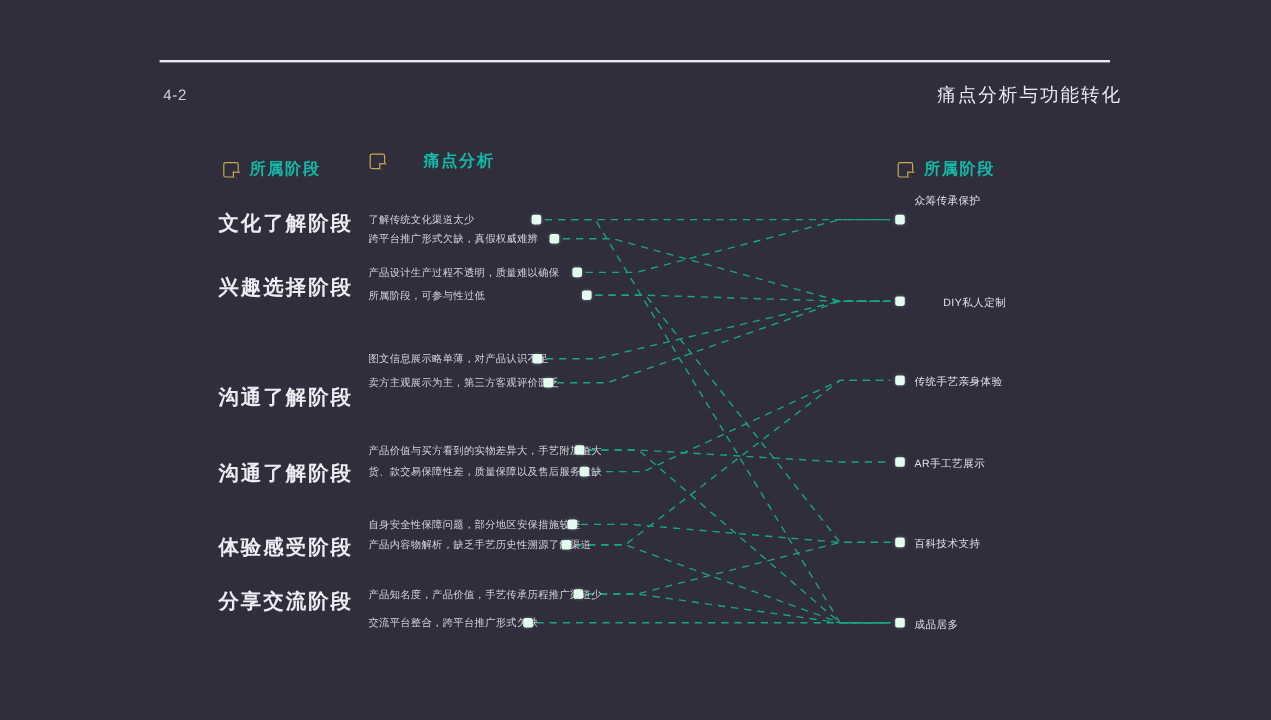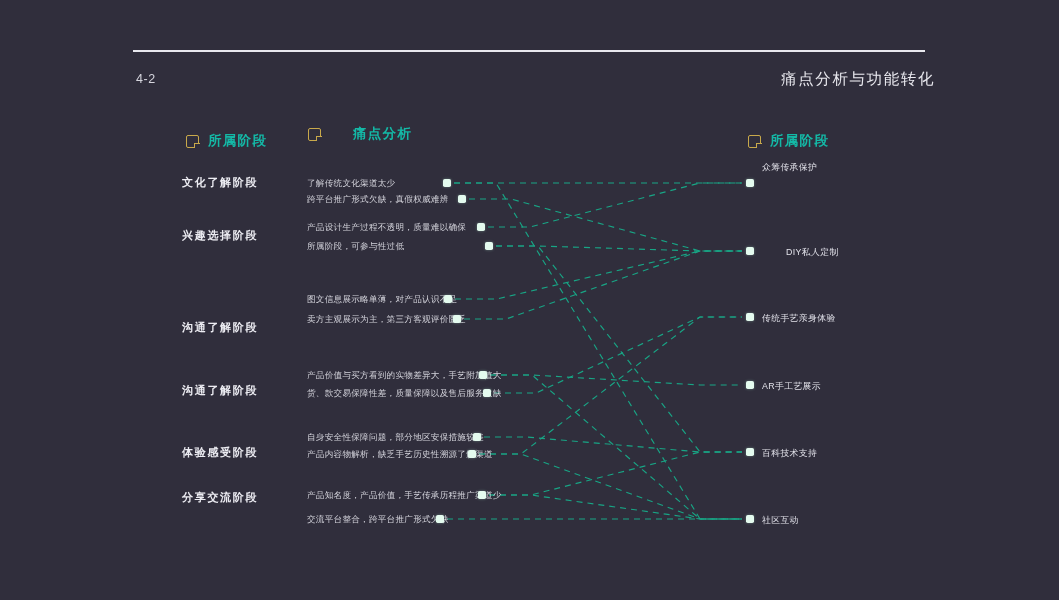--- a/index.html
+++ b/index.html
@@ -39,21 +39,21 @@
     width:4.5px;height:4.5px;background:#302e3c;
     border-left:1.6px solid #c8a94b;border-top:1.6px solid #c8a94b;
   }
   #lg0{left:186px;top:132px;}
   #lg1{left:308px;top:125px;gap:32px;}
   #lg2{left:748px;top:132px;}
 
   
   .stage{
     position:absolute;left:182px;
-    font-size:11px;color:#ececf2;letter-spacing:1.7px;font-weight:700;
+    font-size:17px;color:#ececf2;letter-spacing:1.7px;font-weight:700;
     white-space:nowrap;
   }
 
   
   .pain{
     position:absolute;
     font-size:8.6px;color:#d3d3db;letter-spacing:.25px;
     white-space:nowrap;line-height:1;
   }
   .node{
@@ -158,16 +158,16 @@
       <div class="func" style="left: 762px; top: 162px;">众筹传承保护</div>
       <div class="node" style="left: 746px; top: 247px;"></div>
       <div class="func" style="left: 762px; top: 247px; margin-left: 24px;">DIY私人定制</div>
       <div class="node" style="left: 746px; top: 313px;"></div>
       <div class="func" style="left: 762px; top: 313px;">传统手艺亲身体验</div>
       <div class="node" style="left: 746px; top: 381px;"></div>
       <div class="func" style="left: 762px; top: 381px;">AR手工艺展示</div>
       <div class="node" style="left: 746px; top: 448px;"></div>
       <div class="func" style="left: 762px; top: 448px;">百科技术支持</div>
       <div class="node" style="left: 746px; top: 515px;"></div>
-      <div class="func" style="left: 762px; top: 515px;">社区互动</div>
+      <div class="func" style="left: 762px; top: 515px;">成品居多</div>
     </div>
 
 </div>
 
 </body></html>

